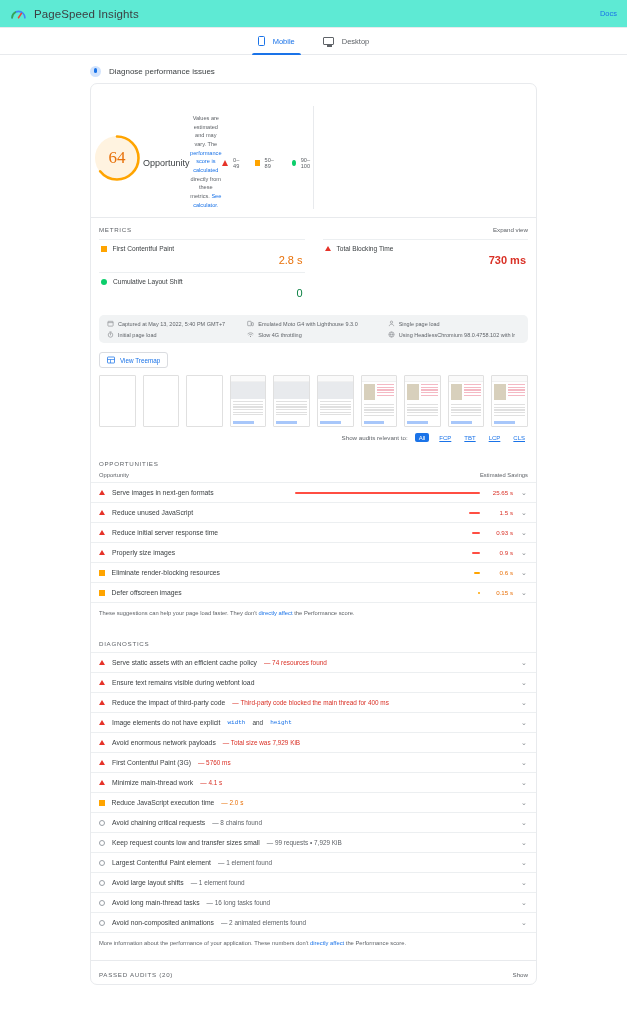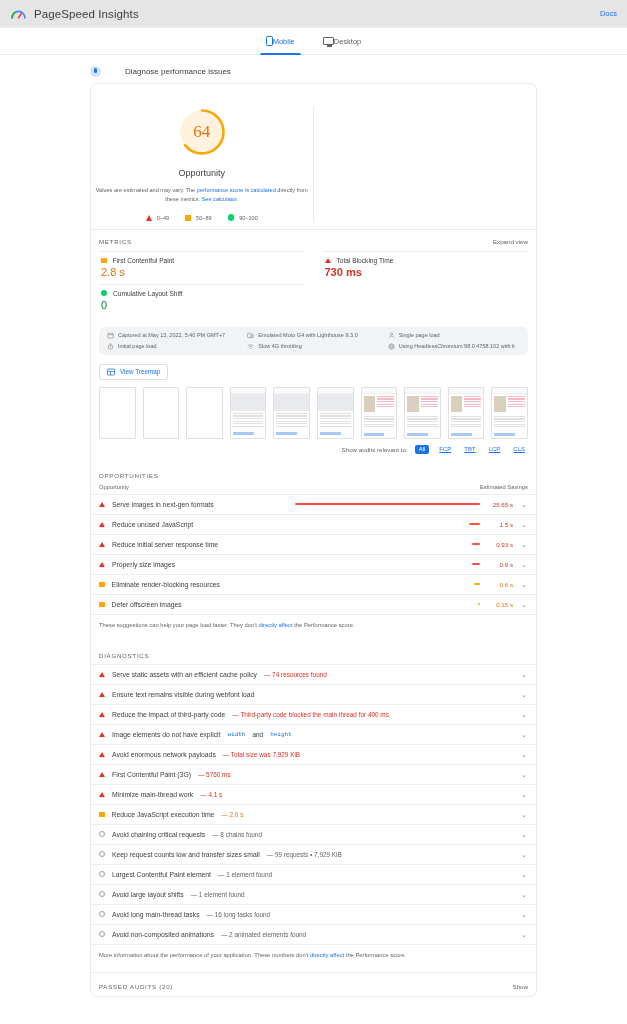--- a/index.html
+++ b/index.html
@@ -11,54 +11,54 @@
     overflow: hidden;
   }
   body { position: relative; }
 
   
   .topbar {
     height: 28px;
     display: flex; align-items: center;
     padding: 0 10px;
     border-bottom: 1px solid #e8eaed;
-    background: #e5e5e5;
+    background: #5eead4;
   }
   .logo-mark { width: 17px; height: 17px; margin-right: 7px; flex: 0 0 auto; }
   .brand-title { font-size: 11.5px; color: #3c4043; letter-spacing: .1px; }
   .topbar-spacer { flex: 1 1 auto; }
   .docs-link { font-size: 7.5px; color: #1a73e8; text-decoration: none; padding-left: 22px; }
 
   
   .tabbar {
     height: 27px;
     display: flex; align-items: center; justify-content: center;
     gap: 22px;
     border-bottom: 1px solid #e8eaed;
     background: #fff;
   }
   .tab {
-    display: flex; align-items: center; gap: 0;
+    display: flex; align-items: center; gap: 8px;
     height: 27px; padding: 0 3px;
     font-size: 7.5px; color: #5f6368;
     position: relative; cursor: pointer; justify-content: space-between;
   }
   .tab.active { color: #1a73e8; }
   .tab.active::after {
     content: ""; position: absolute; left: -3px; right: -3px; bottom: 0;
     height: 2px; background: #1a73e8; border-radius: 2px 2px 0 0;
   }
   .icon-mobile { width: 7px; height: 10px; border: 1.2px solid currentColor; border-radius: 1.5px; }
   .icon-desktop { width: 11px; height: 8px; border: 1.2px solid currentColor; border-radius: 1px; position: relative; }
   .icon-desktop::after { content:""; position:absolute; left:3px; bottom:-2.5px; width:5px; height:1.2px; background: currentColor; }
 
   
   .page { padding: 0 90px; }
   .section-head {
-    display: flex; align-items: center; gap: 24px;
+    display: flex; align-items: center; gap: 8px;
     height: 24px; margin-top: 4px;
   }
   .bulb {
     width: 11px; height: 11px; border-radius: 50%;
     background: #d2e3fc; position: relative; flex: 0 0 auto;
   }
   .bulb::after {
     content:""; position:absolute; left:4px; top:2.5px;
     width:3px; height:5px; background:#1a73e8; border-radius:1.5px;
   }
@@ -66,21 +66,21 @@
 
   
   .card {
     border: 1px solid #e8eaed; border-radius: 7px;
     background: #fff; overflow: hidden;
   }
 
   
   .gauge-wrap { display: flex; padding: 22px 0 8px 0; }
   .gauge-col {
-    width: 50%; display: flex; flex-direction: column; align-items: center;
+    width: 50%; display: flex; flex-direction: row; align-items: center;
     border-right: 1px solid #e8eaed;
   }
   .gauge-col.empty { border-right: none; }
   .gauge { position: relative; width: 52px; height: 52px; }
   .gauge svg { display:block; transform: rotate(-90deg); }
   .gauge-score {
     position: absolute; inset: 0; display: flex; align-items: center; justify-content: center;
     font-size: 17px; color: #e8710a; font-family: "Liberation Serif", serif;
   }
   .gauge-label { font-size: 9px; color: #3c4043; margin-top: 10px; }
@@ -103,21 +103,21 @@
   }
   .kicker { font-size: 6.2px; letter-spacing: .7px; color: #5f6368; }
   .expand-link { font-size: 6.2px; color: #5f6368; cursor: pointer; }
   .metrics-grid { display: grid; grid-template-columns: 1fr 1fr; column-gap: 18px; padding: 0 8px 6px 8px; }
   .metric {
     border-top: 1px solid #eceff1;
     padding: 5px 2px 6px 2px;
   }
   .metric-top { display: flex; align-items: center; gap: 6px; }
   .metric-name { font-size: 6.6px; color: #3c4043; }
-  .metric-value { font-size: 11px; margin-top: 2px; margin-left: 0; }
+  .metric-value { font-size: 11px; margin-top: 2px; margin-left: 0; text-align: right; }
   .v-orange { color: #e8710a; }
   .v-red { color: #d93025; font-weight: bold; }
   .v-green { color: #0b8043; }
 
   
   .envbar {
     margin: 4px 8px 0 8px;
     background: #f1f3f4; border-radius: 5px;
     display: grid; grid-template-columns: 1fr 1fr 1fr;
     padding: 5px 8px; row-gap: 4px; column-gap: 8px;

